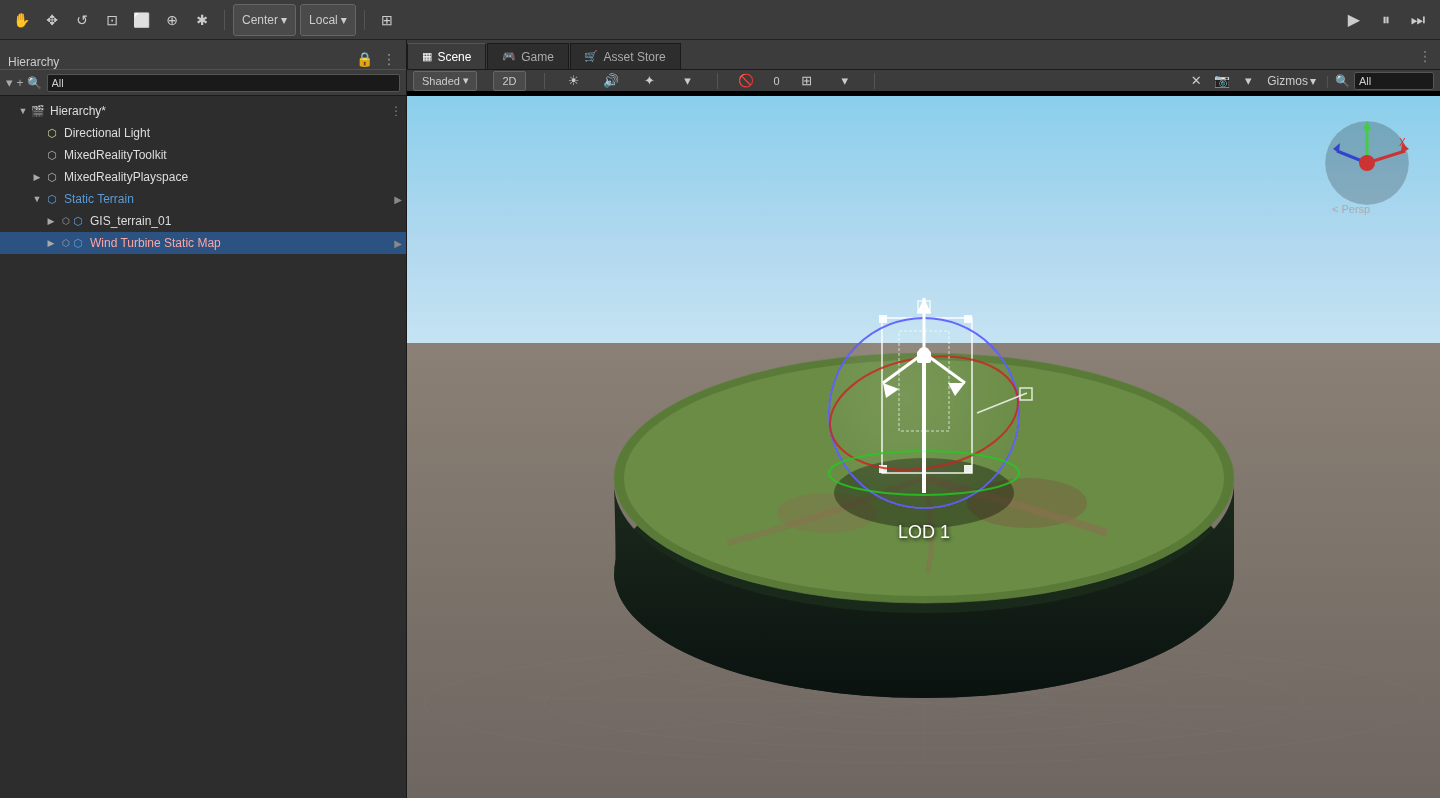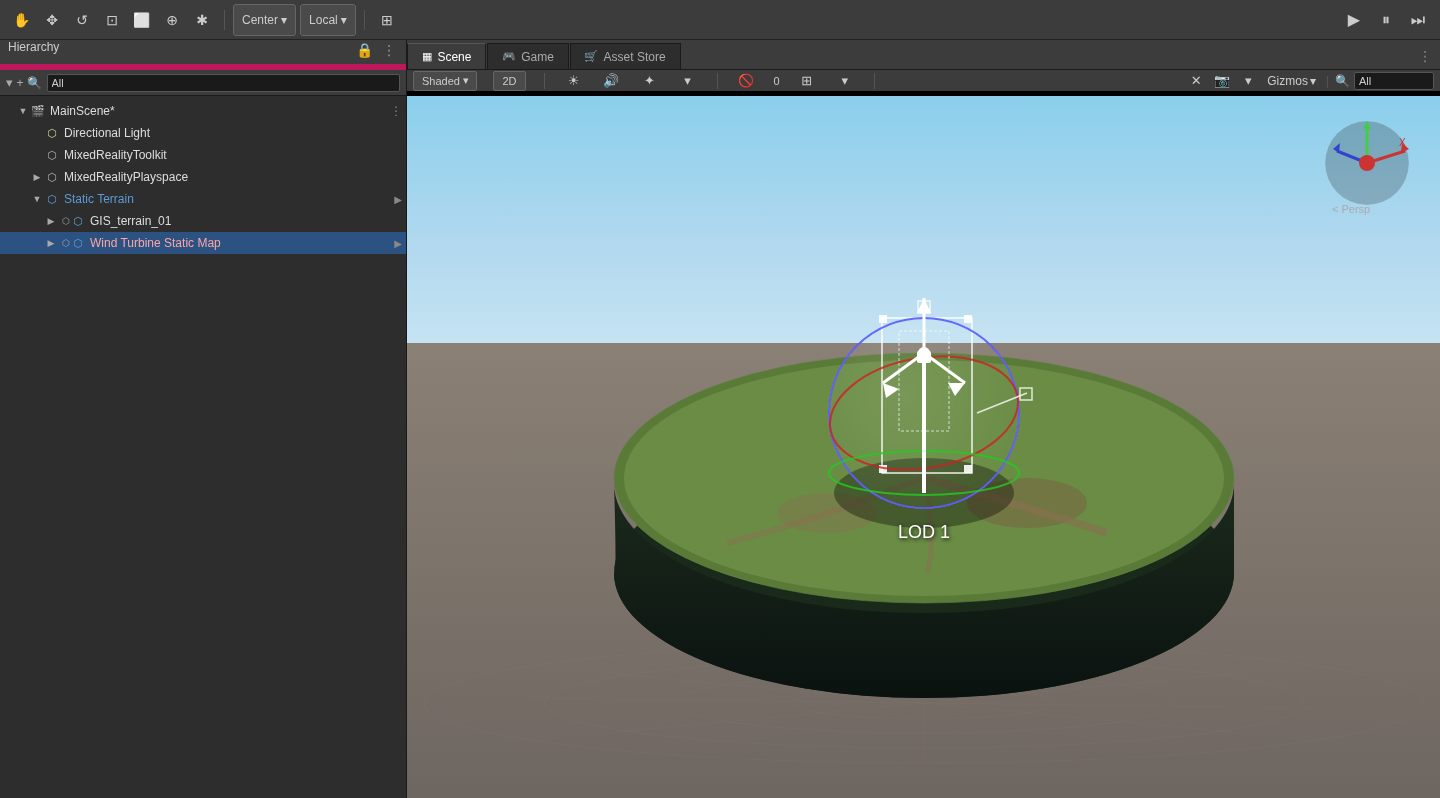--- a/index.html
+++ b/index.html
@@ -53,23 +53,23 @@
       min-width: 407px;
       background: #2d2d2d;
       display: flex;
       flex-direction: column;
       border-right: 1px solid #1a1a1a;
     }
     #hierarchy-header {
       height: 30px;
       background: #3c3c3c;
       display: flex;
-      align-items: flex-start;
+      align-items: flex-end;
       padding: 0 8px;
-      border-bottom: 6px solid #be185d;
+      border-bottom: 1px solid #be185d;
       gap: 24px;
     }
     .panel-title { font-size: 12px; color: #ccc; font-weight: 500; }
     .header-icons { margin-left: auto; display: flex; gap: 4px; }
     .icon-btn { background: none; border: none; color: #999; cursor: pointer; font-size: 14px; padding: 2px; }
 
     #hierarchy-search {
       height: 26px;
       background: #3c3c3c;
       display: flex;
@@ -244,21 +244,21 @@
       <span style="color:#aaa;font-size:13px;">▾</span>
       <span style="color:#aaa;font-size:12px;">+</span>
       <span style="color:#999;font-size:12px;">🔍</span>
       <input class="search-input" type="text" value="All" style="">
     </div>
     <div id="hierarchy-tree">
 
       <div class="tree-item indent-1">
         <span class="expand-arrow">▼</span>
         <span class="tree-icon" style="color:#aaa;">🎬</span>
-        <span class="tree-label">MainScene*</span>
+        <span class="tree-label">Hierarchy*</span>
         <span class="tree-more">⋮</span>
       </div>
 
       <div class="tree-item indent-2">
         <span class="expand-arrow"> </span>
         <span class="tree-icon" style="color:#c8c890;">⬡</span>
         <span class="tree-label">Directional Light</span>
       </div>
 
       <div class="tree-item indent-2">

